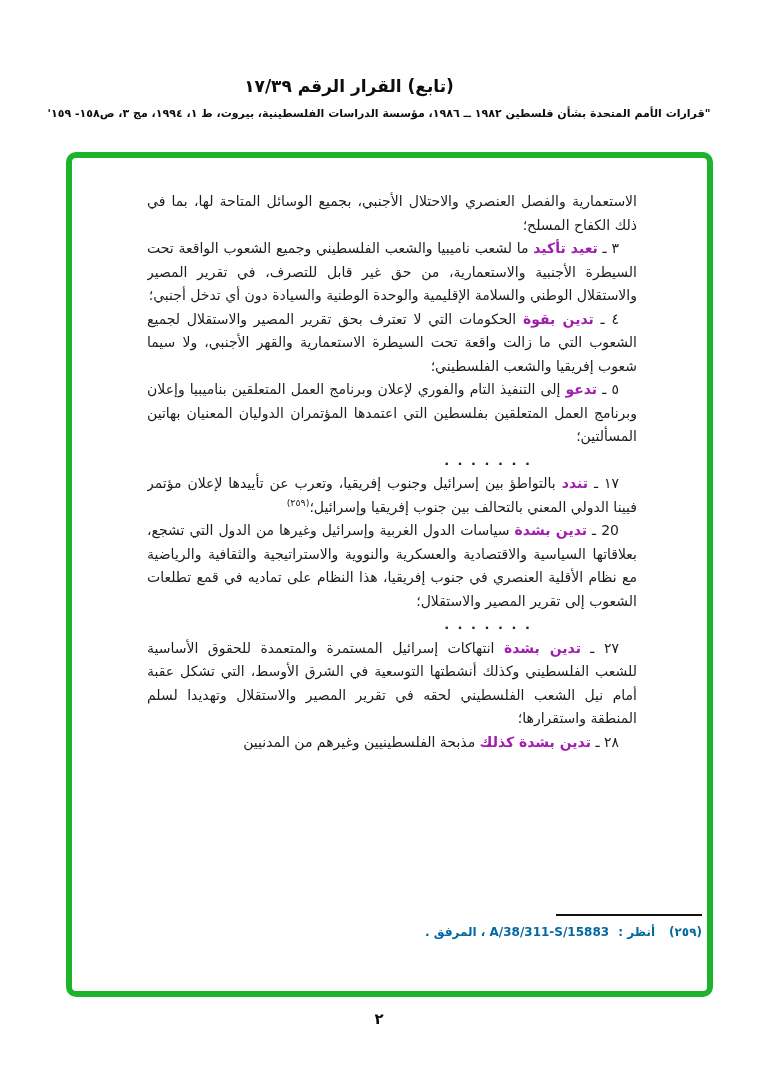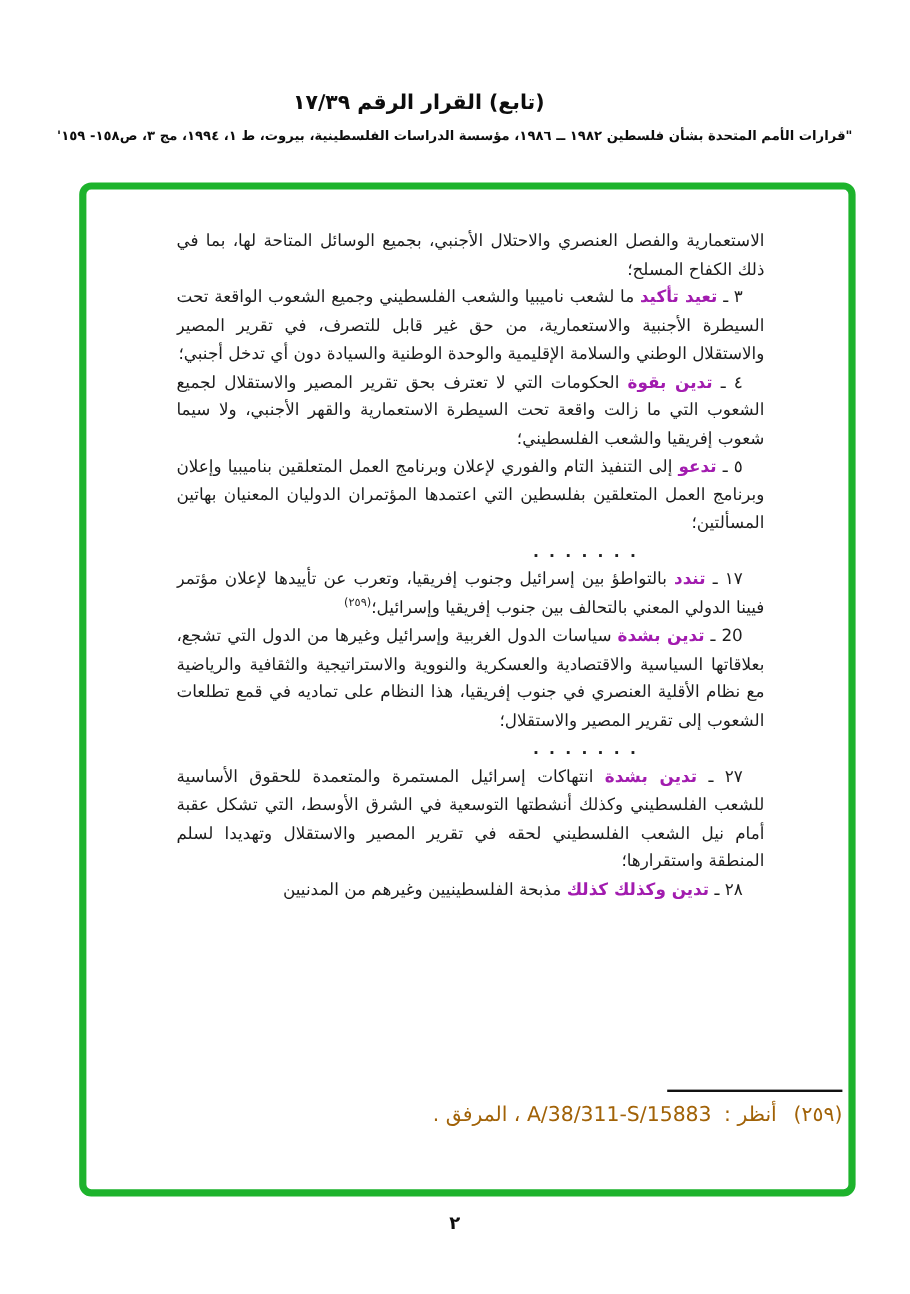--- a/index.html
+++ b/index.html
@@ -95,24 +95,24 @@
     bottom: 52px;
     text-align: right;
   }
   .footnote-rule {
     width: 146px;
     height: 2px;
     background: #111;
     margin-bottom: 9px;
   }
   .footnote-text {
-    font-size: 17px;
-    font-weight: normal;
+    font-size: 12px;
+    font-weight: bold;
     white-space: nowrap;
-    color: #a16207;
+    color: #0369a1;
   }
   .footnote-text .fn-marker {
     margin-left: 14px;
   }
   .footnote-text .fn-label {
     margin-left: 5px;
   }
   .page-num {
     position: absolute;
     top: 1010px;
@@ -158,21 +158,21 @@
       <b>تدين بشدة</b>
       <span>سياسات الدول الغربية وإسرائيل وغيرها من الدول التي تشجع، بعلاقاتها السياسية والاقتصادية والعسكرية والنووية والاستراتيجية والثقافية والرياضية مع نظام الأقلية العنصري في جنوب إفريقيا، هذا النظام على تماديه في قمع تطلعات الشعوب إلى تقرير المصير والاستقلال؛</span></p>
 
     <div class="sep">. . . . . . .</div>
 
     <p class="para indent"><span class="clause-num">٢٧ ـ</span>
       <b>تدين بشدة</b>
       <span>انتهاكات إسرائيل المستمرة والمتعمدة للحقوق الأساسية للشعب الفلسطيني وكذلك أنشطتها التوسعية في الشرق الأوسط، التي تشكل عقبة أمام نيل الشعب الفلسطيني لحقه في تقرير المصير والاستقلال وتهديدا لسلم المنطقة واستقرارها؛</span></p>
 
     <p class="para indent"><span class="clause-num">٢٨ ـ</span>
-      <b>تدين وكذلك كذلك</b>
+      <b>تدين بشدة كذلك</b>
       <span>مذبحة الفلسطينيين وغيرهم من المدنيين</span></p>
 
   </div>
 
   <div class="footnote">
     <div class="footnote-rule"></div>
     <div class="footnote-text"><span class="fn-marker">(٢٥٩)</span><span class="fn-label">أنظر :</span>
       <span dir="ltr">A/38/311-S/15883</span>
       <span>، المرفق .</span></div>
   </div>

